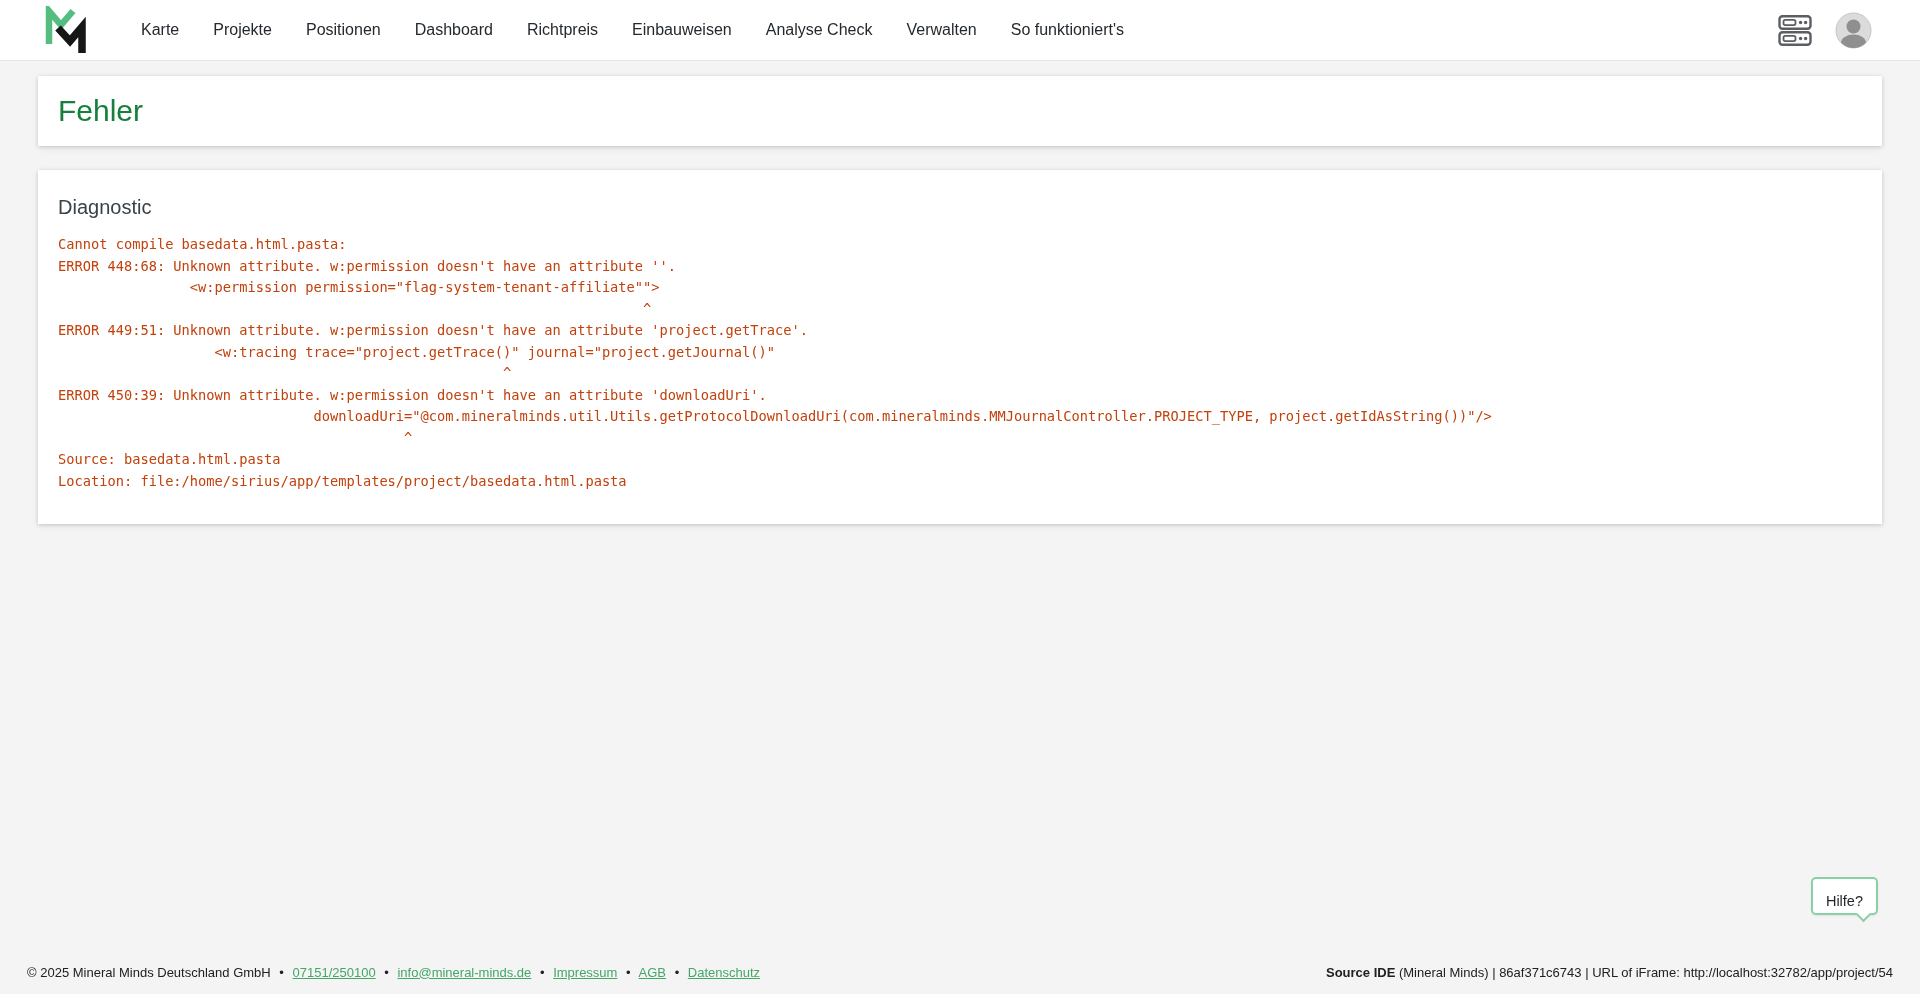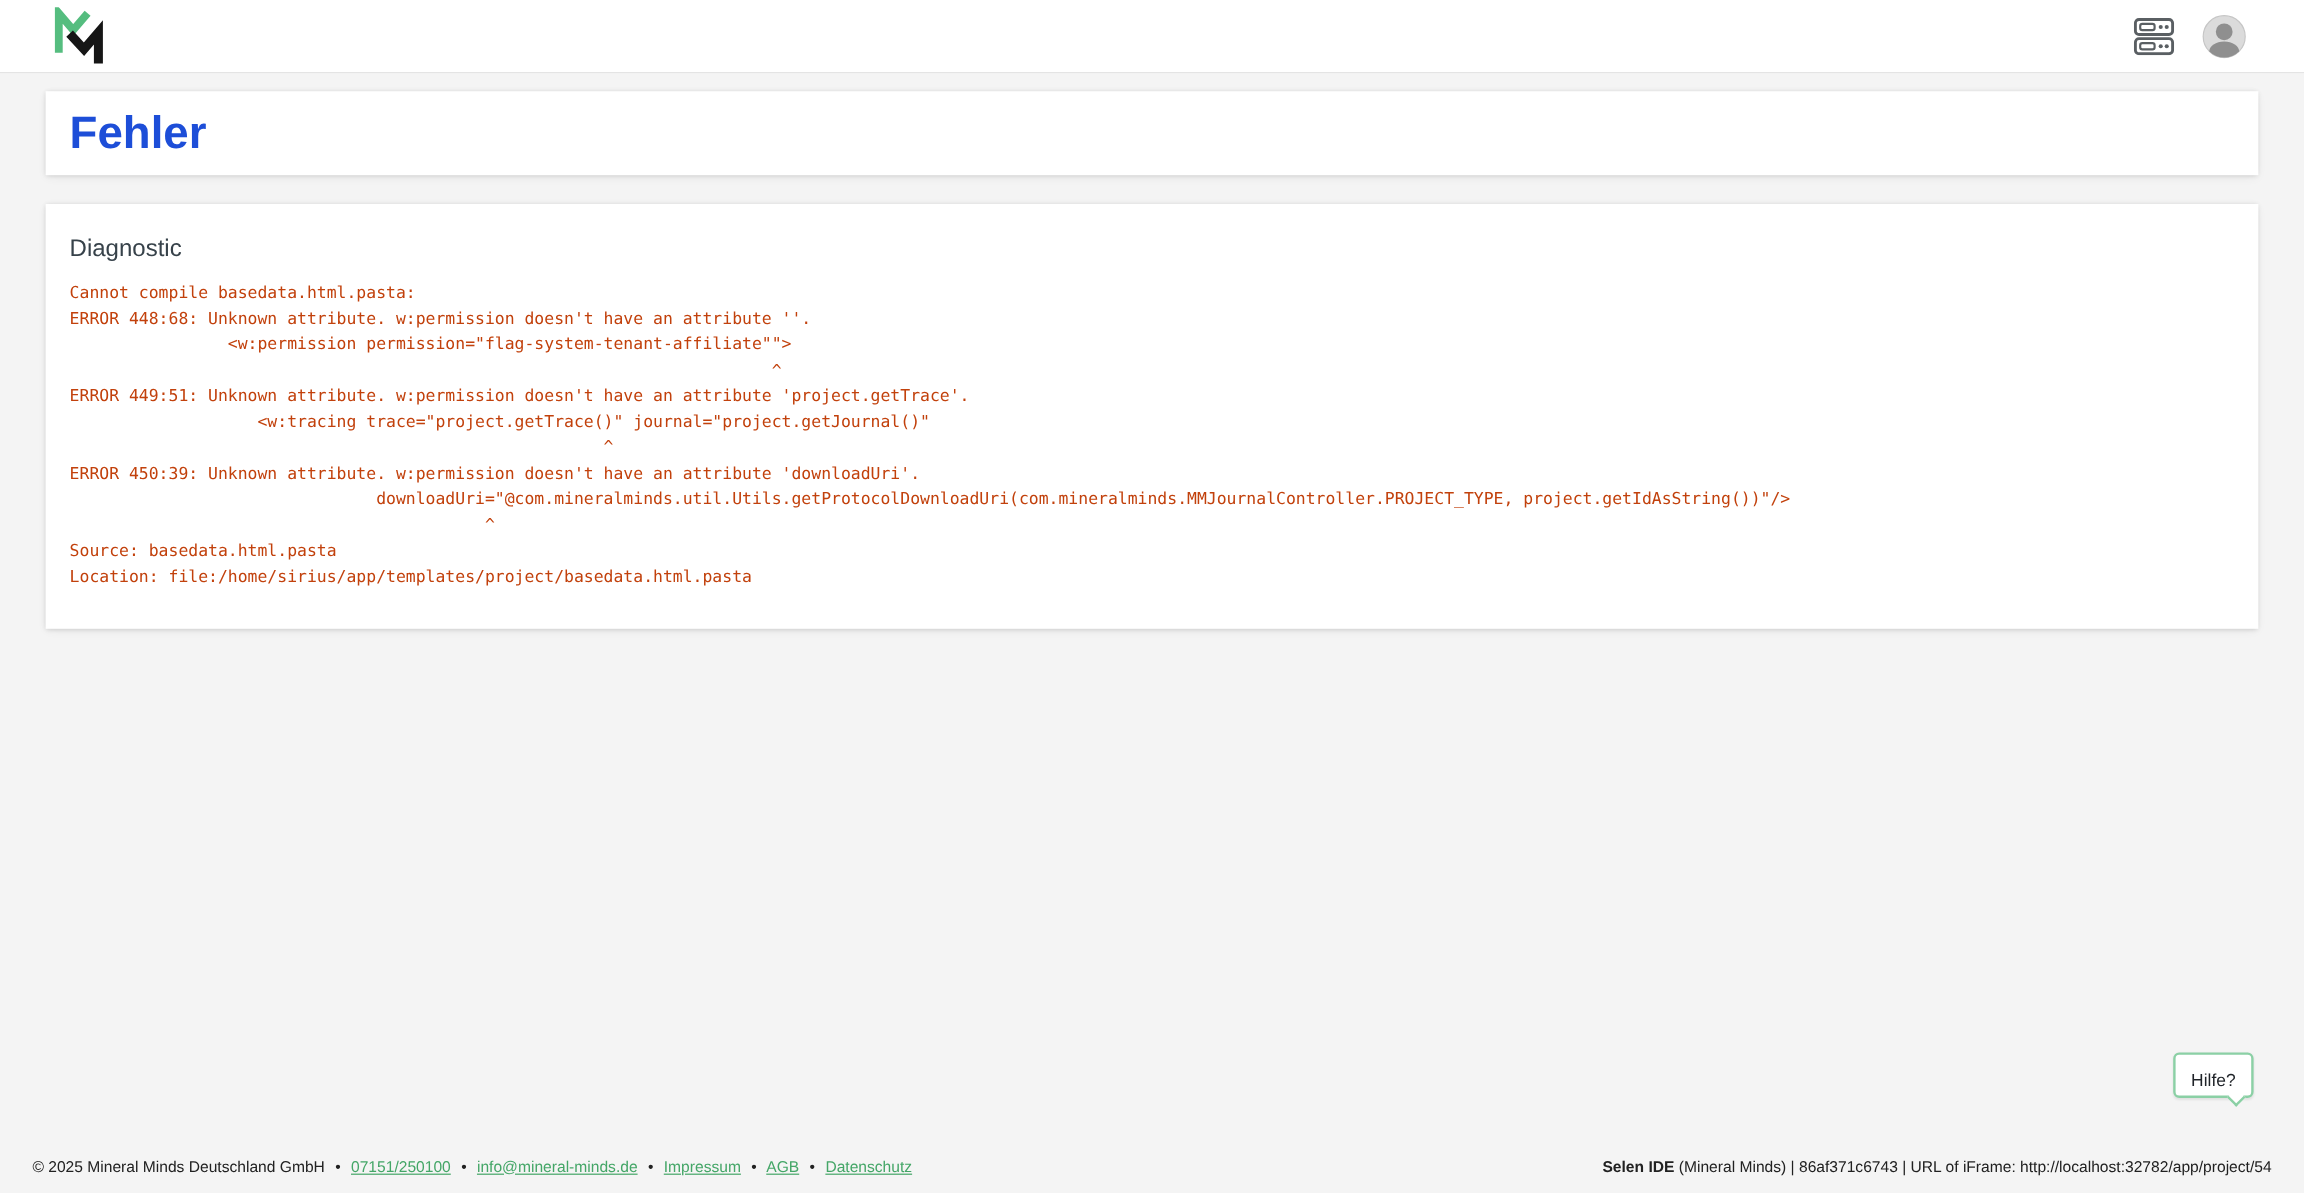--- a/index.html
+++ b/index.html
@@ -43,23 +43,23 @@
     box-shadow: 0 1px 4px rgba(0,0,0,0.16), 0 2px 8px rgba(0,0,0,0.06);
   }
   .title-card {
     margin-top: 15px;
     height: 70px;
     display: flex;
     align-items: center;
     padding: 0 20px;
   }
   .page-title {
-    font-size: 38px;
-    font-weight: 700;
-    color: #1d4ed8;
+    font-size: 30px;
+    font-weight: 400;
+    color: #15803d;
     margin: 0;
   }
   .diag-card {
     margin-top: 24px;
     padding: 26px 20px 32px 20px;
   }
   .diag-heading {
     font-size: 20px;
     font-weight: 400;
     color: #37424a;
@@ -120,20 +120,31 @@
 </style>
 </head>
 <body>
 
 <header class="navbar">
   <svg class="logo" viewBox="0 0 44 48" aria-hidden="true">
     <polyline points="4,38 4,5 16,19 28,5" fill="none" stroke="#55bd7f" stroke-width="6.5" stroke-linejoin="miter"></polyline>
     <polyline points="13,22 25,35 37,21 37,47" fill="none" stroke="#161616" stroke-width="7.5" stroke-linejoin="miter"></polyline>
   </svg>
 
+  <nav class="nav-links">
+    <a class="nav-link">Karte</a>
+    <a class="nav-link">Projekte</a>
+    <a class="nav-link">Positionen</a>
+    <a class="nav-link">Dashboard</a>
+    <a class="nav-link">Richtpreis</a>
+    <a class="nav-link">Einbauweisen</a>
+    <a class="nav-link">Analyse Check</a>
+    <a class="nav-link">Verwalten</a>
+    <a class="nav-link">So funktioniert's</a>
+  </nav>
 
   <div class="nav-spacer"></div>
 
   <div class="nav-icons">
     <button class="icon-btn">
       <svg width="34" height="31" viewBox="0 0 34 31" aria-hidden="true">
         <rect x="1.5" y="1.2" width="31" height="12.6" rx="3" fill="none" stroke="#5a5f63" stroke-width="2.4"></rect>
         <rect x="5.5" y="4.9" width="12" height="5.2" rx="1.8" fill="none" stroke="#5a5f63" stroke-width="1.8"></rect>
         <circle cx="22.6" cy="7.5" r="1.7" fill="#5a5f63"></circle>
         <circle cx="27.6" cy="7.5" r="1.7" fill="#5a5f63"></circle>
@@ -195,15 +206,15 @@
     <span class="footer-sep">•</span>
     <a class="footer-link">info@mineral-minds.de</a>
     <span class="footer-sep">•</span>
     <a class="footer-link">Impressum</a>
     <span class="footer-sep">•</span>
     <a class="footer-link">AGB</a>
     <span class="footer-sep">•</span>
     <a class="footer-link">Datenschutz</a>
   </div>
   <div class="footer-right">
-    <span class="footer-app">Selen IDE</span><span> (Mineral Minds) | 86af371c6743 | URL of iFrame: http://localhost:32782/app/project/54</span>
+    <span class="footer-app">Source IDE</span><span> (Mineral Minds) | 86af371c6743 | URL of iFrame: http://localhost:32782/app/project/54</span>
   </div>
 </footer>
 
 </body></html>

